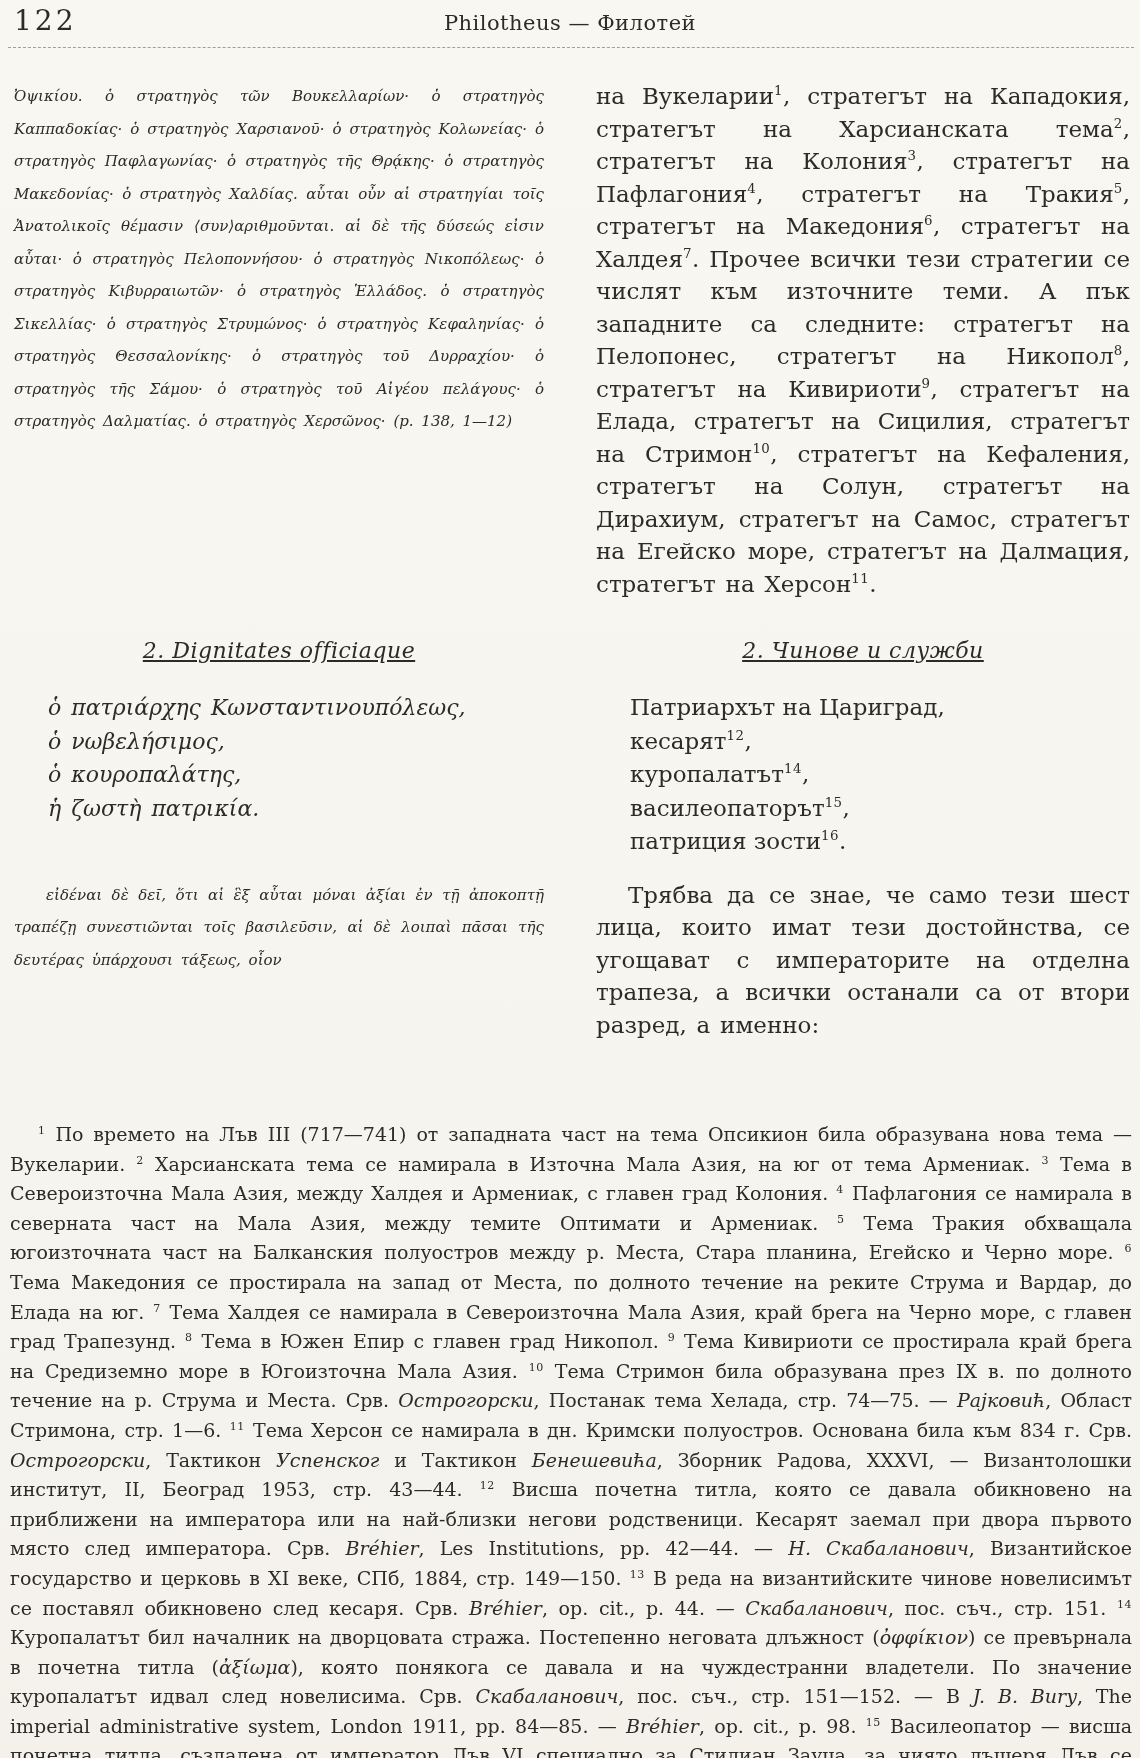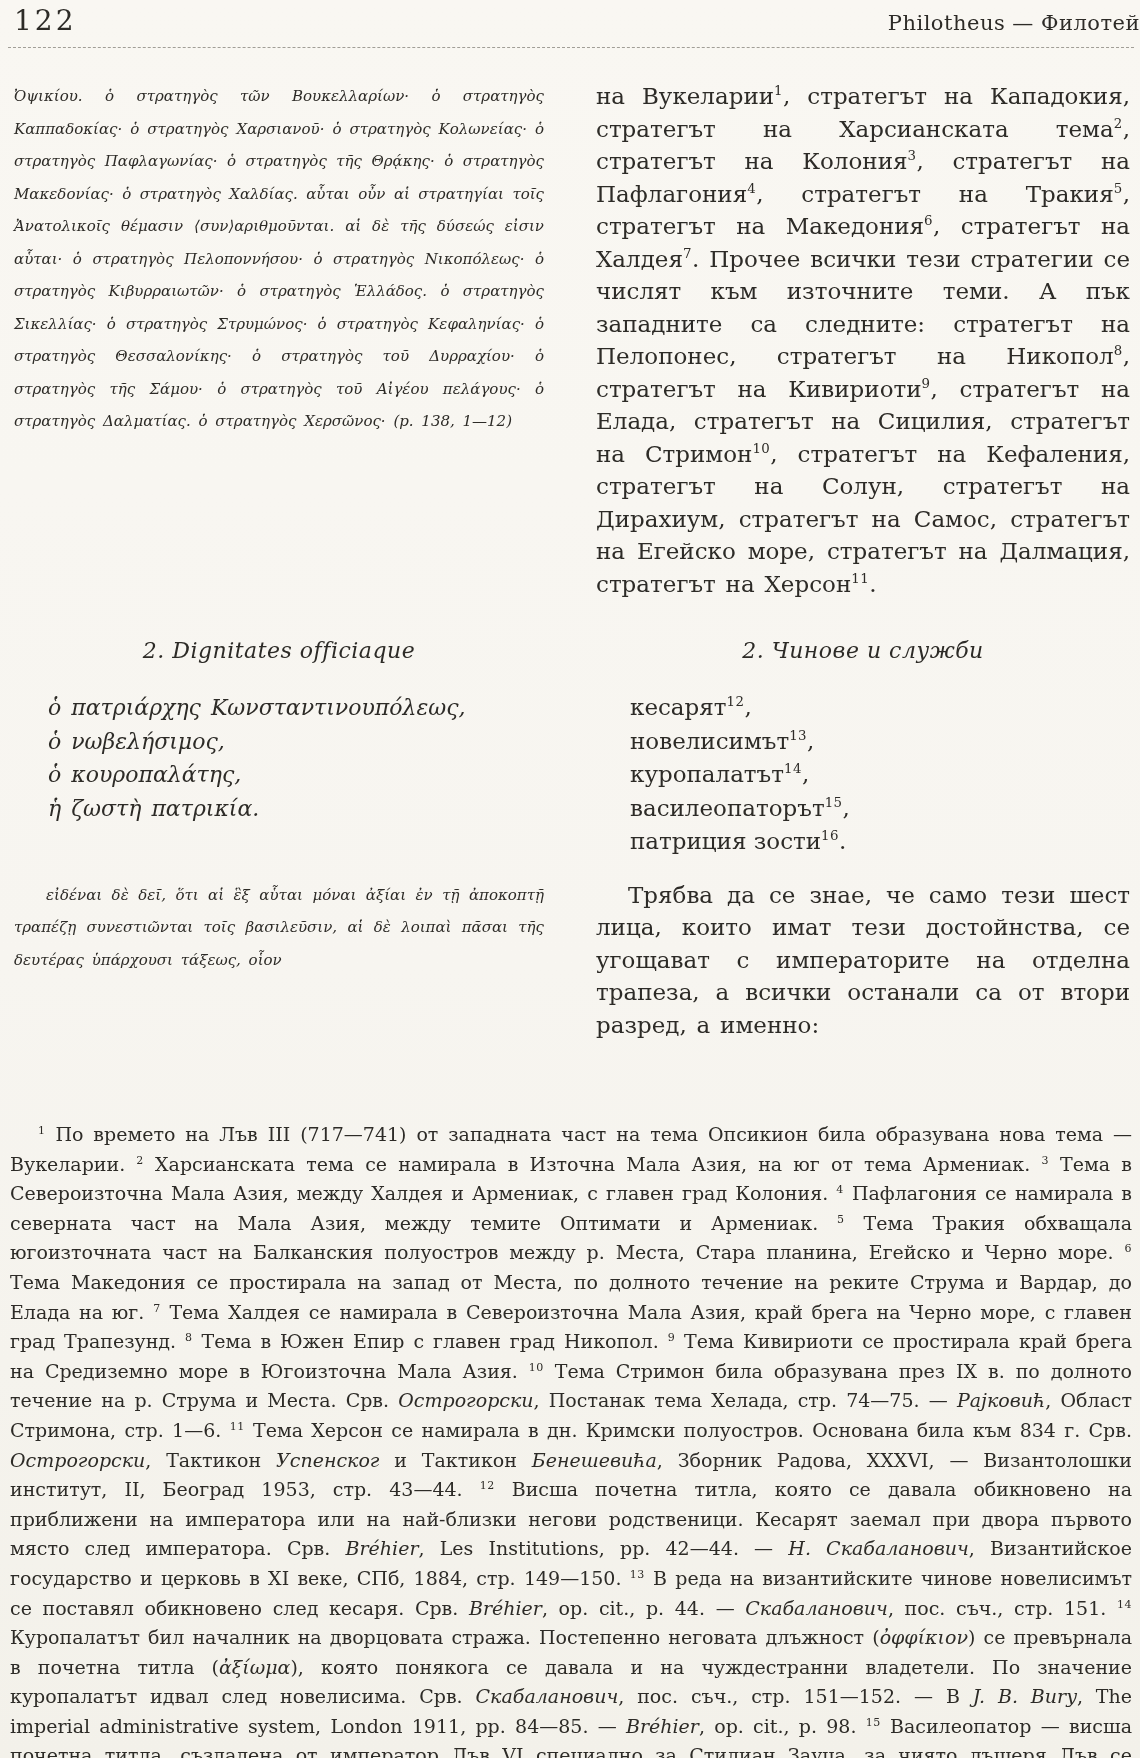--- a/index.html
+++ b/index.html
@@ -20,21 +20,21 @@
   .page { position: absolute; inset: 0; }
 
   
   .header { position: relative; height: 54px; text-decoration: underline; }
   .page-number {
     position: absolute; left: 14px; top: 4px;
     font-size: 28px; letter-spacing: 3px;
   }
   .running-title {
     position: absolute; left: 0; right: 0; top: 11px;
-    text-align: right; font-size: 21px; letter-spacing: 0.5px;
+    text-align: center; font-size: 21px; letter-spacing: 0.5px;
   }
   .header-rule {
     position: absolute; left: 8px; right: 6px; top: 47px;
     border-top: 1px dashed rgba(90, 86, 76, 0.55);
     height: 0;
   }
 
   
   .columns {
     display: grid;
@@ -59,20 +59,21 @@
   .greek { font-style: italic; font-size: 15px; word-spacing: 3px; }
   .greek i { font-style: italic; }
 
   .section-heading {
     font-style: italic;
     font-weight: normal;
     text-align: center;
     font-size: 22px;
     margin: 38px 0 6px;
     letter-spacing: 0.5px;
+    text-decoration: underline;
   }
 
   .dignities-list {
     margin-top: 22px;
     padding-left: 34px;
     font-size: 23px;
     line-height: 33.5px;
   }
   .dignities-list.greek { font-size: 22px; }
   .list-line { white-space: nowrap; }
@@ -120,22 +121,22 @@
           <div class="list-line"><i>ὁ κουροπαλάτης,</i></div>
           <div class="list-line"><i>ἡ ζωστὴ πατρικία.</i></div>
         </div>
       <p class="body-text greek follow-par"><i>εἰδέναι δὲ δεῖ, ὅτι αἱ ἓξ αὗται μόναι ἀξίαι ἐν τῇ ἀποκοπτῇ τραπέζῃ συνεστιῶνται τοῖς βασιλεῦσιν, αἱ δὲ λοιπαὶ πᾶσαι τῆς δευτέρας ὑπάρχουσι τάξεως, οἷον</i></p>
     </section>
 
     <section class="col col-right">
       <p class="body-text">на Вукеларии<sup>1</sup>, стратегът на Кападокия, стратегът на Харсианската тема<sup>2</sup>, стратегът на Колония<sup>3</sup>, стратегът на Пафлагония<sup>4</sup>, стратегът на Тракия<sup>5</sup>, стратегът на Македония<sup>6</sup>, стратегът на Халдея<sup>7</sup>. Прочее всички тези стратегии се числят към източните теми. А пък западните са следните: стратегът на Пелопонес, стратегът на Никопол<sup>8</sup>, стратегът на Кивириоти<sup>9</sup>, стратегът на Елада, стратегът на Сицилия, стратегът на Стримон<sup>10</sup>, стратегът на Кефаления, стратегът на Солун, стратегът на Дирахиум, стратегът на Самос, стратегът на Егейско море, стратегът на Далмация, стратегът на Херсон<sup>11</sup>.</p>
       <h3 class="section-heading">2. Чинове и служби</h3>
       <div class="dignities-list">
+          <div class="list-line">Патриархът на Цариград,</div>
           <div class="list-line">кесарят<sup>12</sup>,</div>
-          <div class="list-line">новелисимът<sup>13</sup>,</div>
           <div class="list-line">куропалатът<sup>14</sup>,</div>
           <div class="list-line">василеопаторът<sup>15</sup>,</div>
           <div class="list-line">патриция зости<sup>16</sup>.</div>
         </div>
       <p class="body-text follow-par">Трябва да се знае, че само тези шест лица, които имат тези достойнства, се угощават с императорите на отделна трапеза, а всички останали са от втори разред, а именно:</p>
     </section>
 
   </div>
 
   <div class="footnotes-block">

